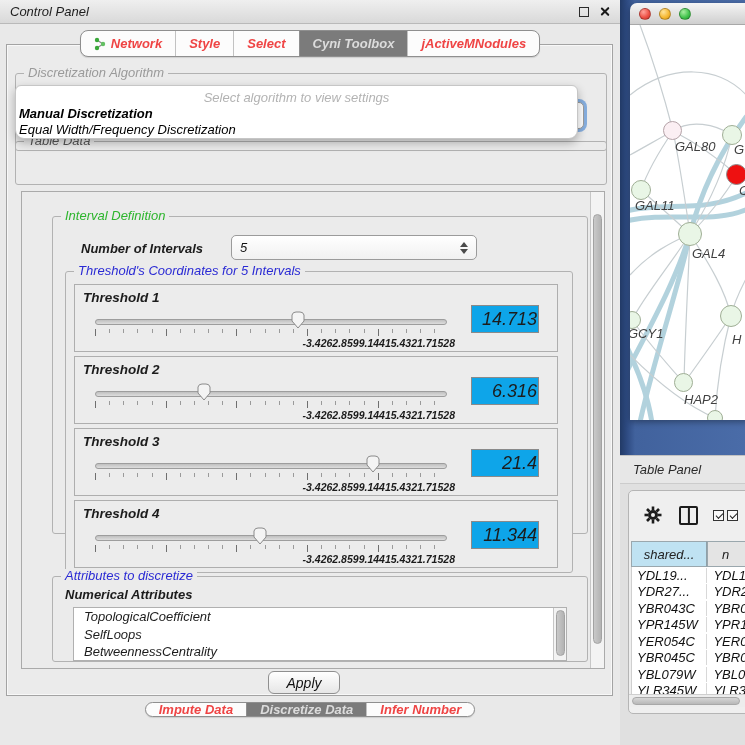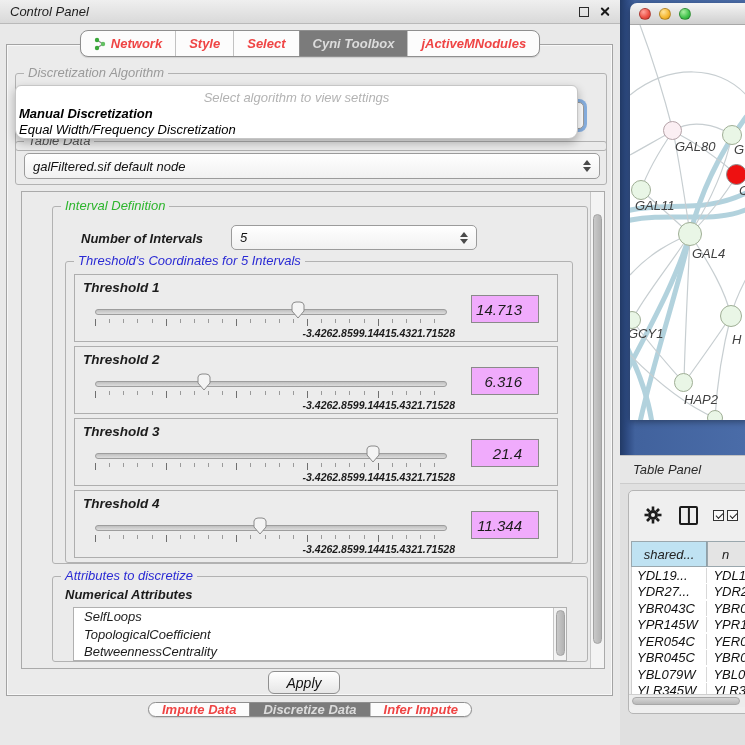--- a/index.html
+++ b/index.html
@@ -66,22 +66,22 @@
   .slider .track { position:absolute; left:0; top:8px; width:100%; height:6px; border-radius:3px;
     border:1px solid #9d9d9d; background:linear-gradient(#c0c0c0,#dddddd); }
   .slider .ticks { position:absolute; left:0; top:18px; width:100%; height:7px;
     background-image:
       repeating-linear-gradient(90deg,#6f6f6f 0 1px,transparent 1px 20%),
       repeating-linear-gradient(90deg,#9a9a9a 0 1px,transparent 1px 4%);
     background-size:100.4% 7px,100.4% 4px; background-repeat:no-repeat; }
   .slider .tick-labels { position:absolute; left:-4px; top:26px; width:calc(100% + 12px); display:flex; justify-content:flex-end; }
   .slider .tick-labels span { font-size:10.5px; font-weight:bold; color:#1b1b1b; }
   .slider .thumb { position:absolute; top:0; transform:translateX(-50%); }
-  .value-box { position:absolute; left:396px; top:20px; width:68px; height:28px; background:#f0abfc; border:1px solid #8a8a8a;
-    display:flex; align-items:center; justify-content:flex-end; padding-right:16px; font-size:15px; }
+  .value-box { position:absolute; left:396px; top:20px; width:68px; height:28px; background:#0ea5e9; border:1px solid #8a8a8a;
+    display:flex; align-items:center; justify-content:flex-end; padding-right:1px; font-size:18px; }
 
   .list-box { position:absolute; background:#fff; border:1px solid #b0b0b0; overflow:hidden; }
   .list-box .item { font-size:13px; line-height:17.5px; padding-left:10px; white-space:nowrap; }
 
   .btn { display:flex; align-items:center; justify-content:center; font-size:14px; color:#111;
     background:linear-gradient(#ffffff,#e6e6e6); border:1px solid #8f8f8f; border-radius:6px; }
 
   
   .desktop { position:absolute; left:620px; top:0; width:125px; height:455px;
     background:linear-gradient(90deg,#223a66 0,#2e4b82 7px,#41629d 15px,#4a6ca8 100%); }
@@ -172,38 +172,31 @@
 
     <div class="cp-main">
 
       <div class="group" style="left:8px; top:28px; width:592px; height:78px;">
         <span class="legend gray">Discretization Algorithm</span>
         <div class="combo-focus" style="left:8px; top:28px; width:560px; height:27px;"></div>
       </div>
 
       <div class="group" style="left:8px; top:96px; width:592px; height:44px;">
         <span class="legend gray" style="color:#555;">Table Data</span>
-        <div class="combo" style="position:absolute; left:8px; top:11px; width:576px; height:26px;">
-          <span>galFiltered.sif default node</span>
-          <span class="stepper">
-              <span class="tri-up"></span>
-              <span class="tri-dn"></span>
-            </span>
-        </div>
       </div>
 
       <div class="popup" style="left:8px; top:40px; width:563px; height:54px;">
         <div class="placeholder">Select algorithm to view settings</div>
         <div class="opt bold">Manual Discretization</div>
         <div class="opt">Equal Width/Frequency Discretization</div>
       </div>
 
       <div class="scroll-area">
 
-        <div class="group" style="left:30px; top:14px; width:536px; height:358px; background:#ebebeb;">
+        <div class="group" style="left:30px; top:24px; width:536px; height:318px; background:#ebebeb;">
           <span class="legend green">Interval Definition</span>
 
           <span class="abs bold13" style="left:28px; top:24px;">Number of Intervals</span>
           <div class="combo" style="position:absolute; left:178px; top:18px; width:246px; height:25px;">
             <span>5</span>
             <span class="stepper">
                 <span class="tri-up"></span>
                 <span class="tri-dn"></span>
               </span>
           </div>
@@ -298,22 +291,22 @@
               </div>
               <div class="value-box">11.344</div>
             </div>
           </div>
         </div>
 
         <div class="group" style="left:30px; top:384px; width:536px; height:86px; background:#ebebeb;">
           <span class="legend blue">Attributes to discretize</span>
           <span class="abs bold13" style="left:12px; top:10px;">Numerical Attributes</span>
           <div class="list-box" style="left:20px; top:30px; width:494px; height:54px;">
+            <div class="item">TopologicalCoefficient</div>
             <div class="item">SelfLoops</div>
-            <div class="item">TopologicalCoefficient</div>
             <div class="item">BetweennessCentrality</div>
             <div class="vscroll" style="width:13px;">
                 <div class="thumb" style="top:2px; height:46px;"></div>
               </div>
           </div>
         </div>
 
         <div class="vscroll">
             <div class="thumb" style="top:22px; height:430px;"></div>
           </div>
@@ -326,21 +319,21 @@
 
     <div class="cp-bottom-tabs">
       <div class="seg" style="height:15px;">
         <div class="tab">
             <span>Impute Data</span>
           </div>
         <div class="tab selected">
             <span>Discretize Data</span>
           </div>
         <div class="tab">
-            <span>Infer Impute</span>
+            <span>Infer Number</span>
           </div>
       </div>
     </div>
   </div>
 
   <div class="desktop">
     <div class="net-window">
       <div class="net-titlebar">
         <span class="light red"></span>
         <span class="light yellow"></span>

